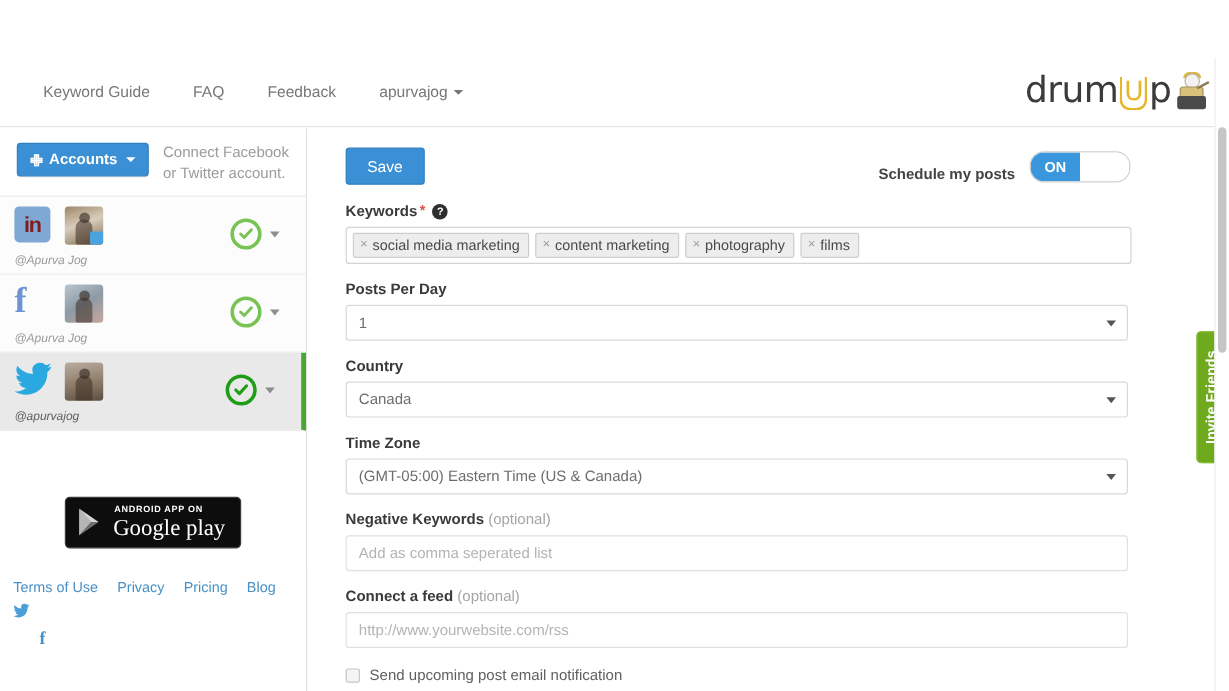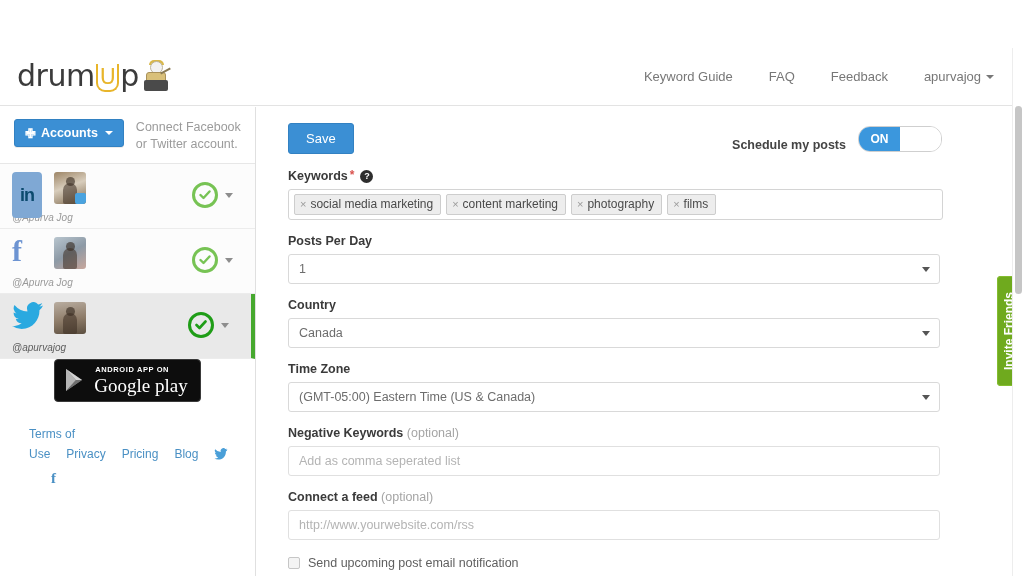--- a/index.html
+++ b/index.html
@@ -87,22 +87,22 @@
   }
 
   .account-row {
     position:relative; height:65px; border-bottom:1px solid #ececec;
     background:#fcfcfc; padding:8px 10px 0 12px; cursor:pointer;
   }
   .account-row.selected { background:#e9e9e9; border-right:4px solid #46a82e; }
   .acct-top { display:flex; align-items:center; }
   .net-icon { width:32px; height:32px; flex:0 0 32px; position:relative; }
   .li-icon {
-    width:30px; height:46px; background:#7fa8d4; border-radius:4px;
-    color:#0c4a6e; font-weight:bold; font-size:18px; font-family:"Liberation Sans",sans-serif;
+    width:30px; height:30px; background:#7fa8d4; border-radius:4px;
+    color:#7f1d1d; font-weight:bold; font-size:18px; font-family:"Liberation Sans",sans-serif;
     display:flex; align-items:center; justify-content:center; letter-spacing:-1px;
   }
   .fb-icon {
     width:30px; height:30px; color:#6d94d2; font-size:30px; font-weight:bold;
     font-family:"Liberation Serif", serif; line-height:28px; text-align:center;
   }
   .tw-icon { width:32px; height:28px; }
   .avatar {
     width:32px; height:32px; margin-left:10px; border-radius:3px;
     background:#cbbfae; position:relative; overflow:hidden; flex:0 0 32px;
@@ -134,38 +134,38 @@
   }
   .check-circle.strong { border-color:#1f9d17; }
   .check-mark { width:12px; height:12px; }
   .status-caret {
     display:inline-block; width:0; height:0; margin-left:7px;
     border-left:4px solid transparent; border-right:4px solid transparent;
     border-top:5px solid #8d8d8d;
   }
 
   
-  #gplay-wrap { text-align:center; }
+  #gplay-wrap { text-align:center; margin-top:55px; }
   #gplay-badge {
     display:inline-flex; align-items:center; background:#0d0d0d;
     border:1px solid #3a3a3a; border-radius:4px; padding:6px 12px 6px 9px; cursor:pointer;
   }
   .play-tri { width:22px; height:24px; position:relative; margin-right:8px; }
   .gp-text { text-align:left; line-height:1; }
   .gp-small {
     color:#fff; font-size:7.5px; font-weight:bold; letter-spacing:.6px; display:block;
     margin-bottom:2px; margin-left:1px;
   }
   .gp-big {
     color:#fff; font-size:19px; font-family:"Liberation Serif", serif; display:block; line-height:19px;
   }
   .gp-big .play { font-weight:normal; }
 
   #footer-links {
-    margin-top:22px; padding-left:29px; font-size:12px; line-height:20px;
+    margin-top:22px; padding-left:11px; font-size:12px; line-height:20px;
   }
   #footer-links a { color:#4a90c4; text-decoration:none; margin-right:16px; cursor:pointer; }
   #footer-links .soc { display:inline-block; vertical-align:-2px; }
   #footer-second { padding-left:22px; margin-top:2px; }
   .fb-small {
     color:#4a90c4; font-family:"Liberation Serif", serif; font-weight:bold;
     font-size:15px; cursor:pointer;
   }
 
   
@@ -252,37 +252,37 @@
   }
   #scrollbar-thumb {
     position:absolute; right:2px; top:58px; width:7px; height:188px;
     background:#c6c6c6; border-radius:4px;
   }
 </style>
 </head>
 <body>
 
 <div id="header">
+  <div id="header-nav">
+    <a class="nav-link">Keyword Guide</a>
+    <a class="nav-link">FAQ</a>
+    <a class="nav-link">Feedback</a>
+    <a class="nav-link"><span>apurvajog</span><span class="caret-down"></span></a>
+  </div>
   <div id="logo">
     <span class="logo-text">
       <span class="logo-drum">drum</span><span class="logo-u">U</span><span class="logo-p">p</span>
     </span>
     <span class="mascot">
       <span class="hat"></span>
         <span class="head"></span>
         <span class="body"></span>
       <span class="drum"></span>
         <span class="stick"></span>
     </span>
-  </div>
-  <div id="header-nav">
-    <a class="nav-link">Keyword Guide</a>
-    <a class="nav-link">FAQ</a>
-    <a class="nav-link">Feedback</a>
-    <a class="nav-link"><span>apurvajog</span><span class="caret-down"></span></a>
   </div>
 </div>
 
 <div id="sidebar">
 
   <div id="accounts-bar">
     <div id="accounts-button">
       <span class="plus-glyph">✙</span>
       <span>Accounts</span>
       <span class="caret-w"></span>

